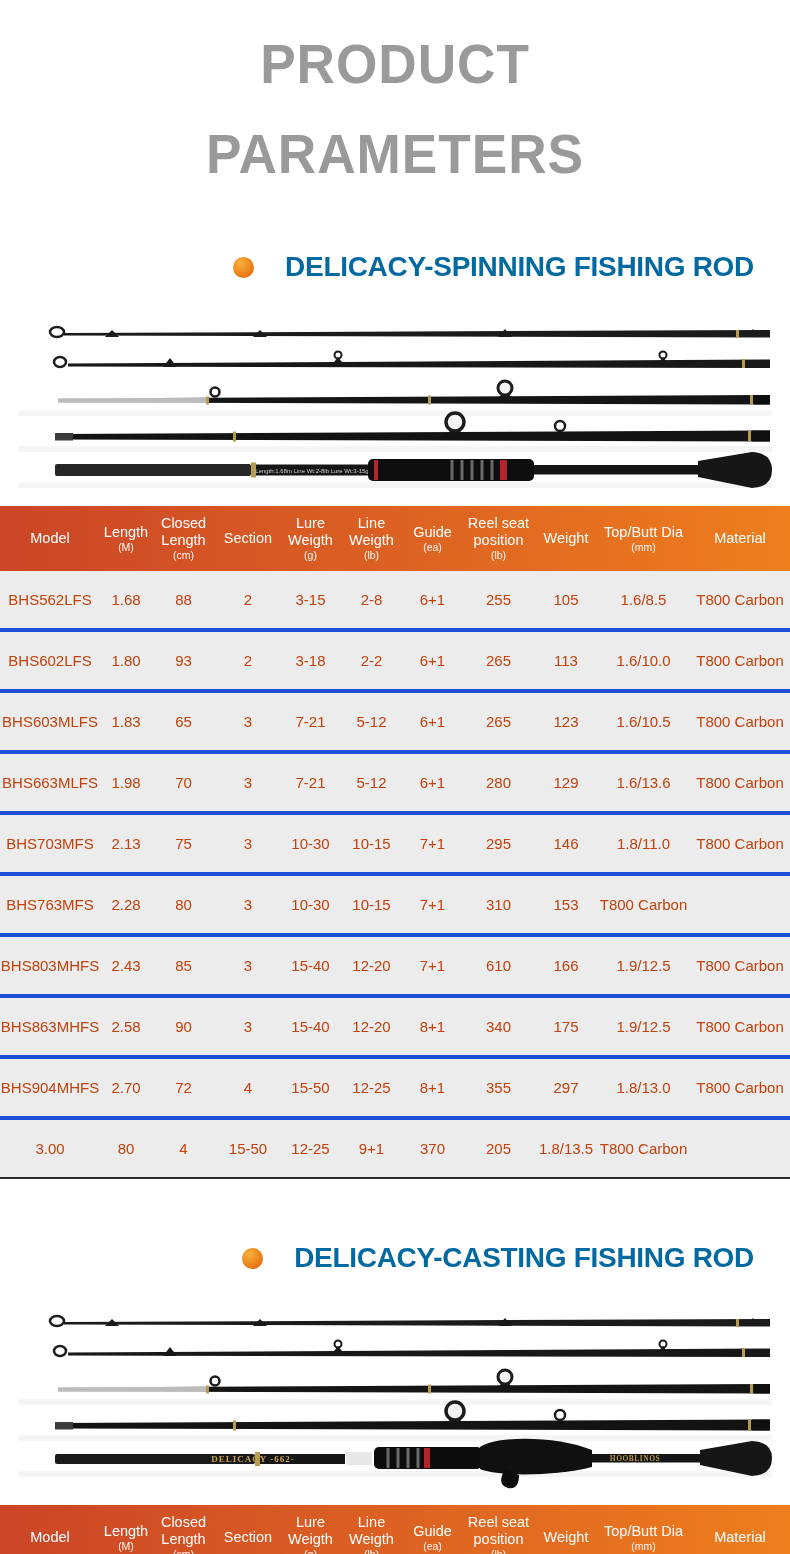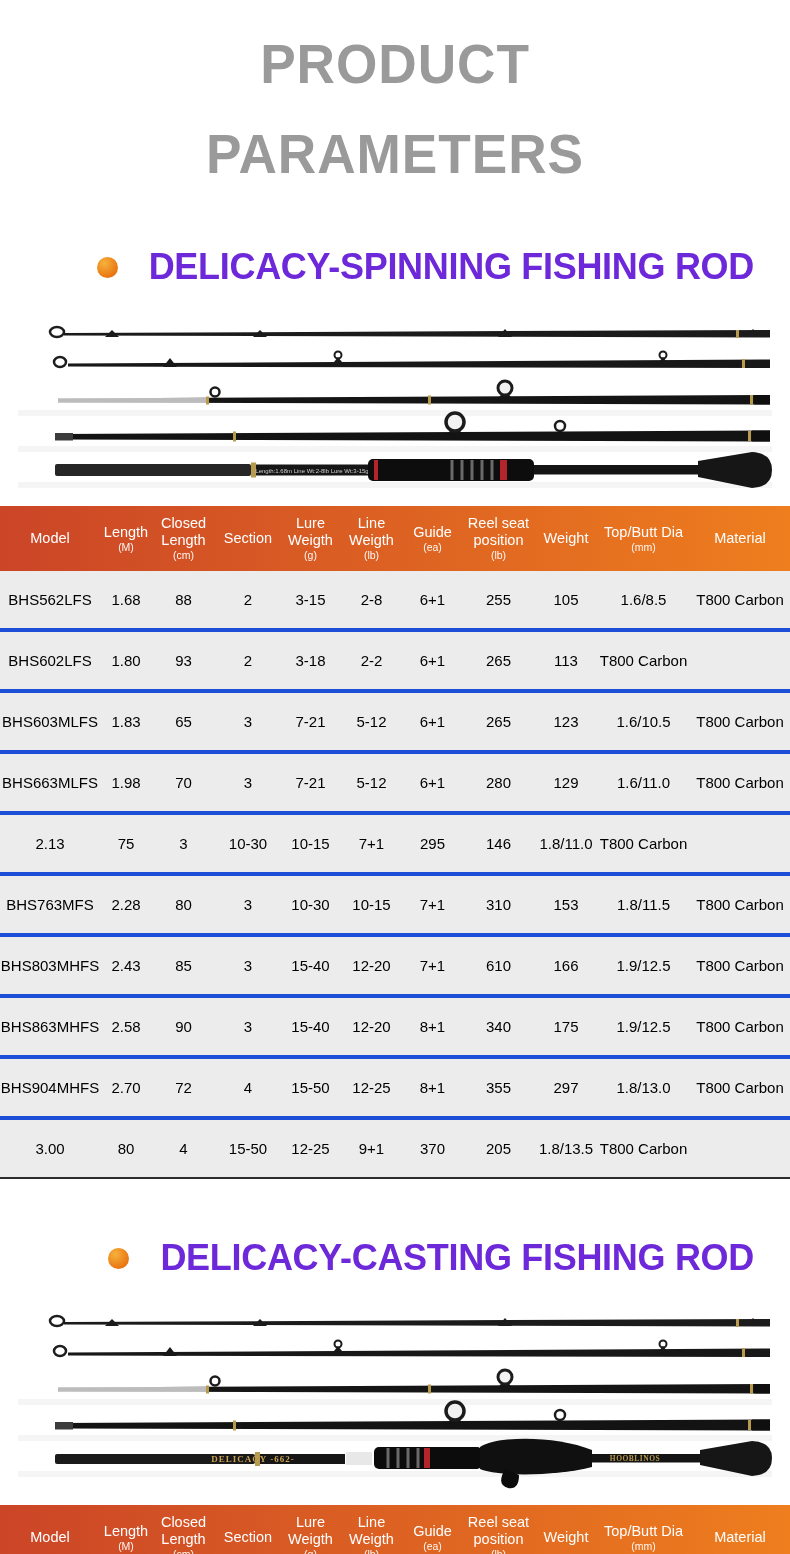--- a/index.html
+++ b/index.html
@@ -26,21 +26,21 @@
     gap:13px;padding-right:36px;height:30px;
   }
   .heading-spinning{margin-top:70px;}
   .heading-casting{margin-top:64px;}
   .dot{
     width:21px;height:21px;border-radius:50%;
     background:radial-gradient(circle at 35% 30%,#f6b23d,#e8720f 75%);
     flex:0 0 auto;
   }
   .heading-text{
-    font-size:36px;font-weight:700;color:#6d28d9;
+    font-size:28px;font-weight:700;color:#0369a1;
     letter-spacing:-.3px;white-space:nowrap;margin-left:18px;
   }
   
   .rod-svg{display:block;}
   .rod-spinning{margin-top:24px;}
   .rod-casting{margin-top:22px;}
   
   .param-table{width:790px;}
   .table-casting{margin-top:12px;}
   .thead,.tr{
@@ -52,21 +52,21 @@
     background:linear-gradient(90deg,#cb4527,#ee7e1e);
     color:#ffffff;
   }
   .th{
     display:flex;flex-direction:column;align-items:center;justify-content:center;
     text-align:center;padding:0 2px;box-sizing:border-box;
   }
   .th-label{font-size:14.5px;line-height:1.12;font-weight:400;}
   .th-unit{font-size:10.5px;line-height:1.2;margin-top:1px;opacity:.95;}
   .tr{
-    height:57px;background:#ececec;color:#000000;
+    height:57px;background:#ececec;color:#c2410c;
   }
   .tr+.tr{border-top:4px solid #1d4ed8;}
   .tbody{border-bottom:2px solid #2d2d2d;}
   .td{
     display:flex;align-items:center;justify-content:center;
     font-size:15px;text-align:center;padding:0 2px;box-sizing:border-box;
     white-space:nowrap;
   }
   .row-stub{height:22px;background:#ececec;}
 </style>
@@ -211,20 +211,21 @@
         <div class="tr">
           <div class="td">BHS602LFS</div>
           <div class="td">1.80</div>
           <div class="td">93</div>
           <div class="td">2</div>
           <div class="td">3-18</div>
           <div class="td">2-2</div>
           <div class="td">6+1</div>
           <div class="td">265</div>
           <div class="td">113</div>
+          <div class="td">1.6/10.0</div>
           <div class="td">T800 Carbon</div>
         </div>
         <div class="tr">
           <div class="td">BHS603MLFS</div>
           <div class="td">1.83</div>
           <div class="td">65</div>
           <div class="td">3</div>
           <div class="td">7-21</div>
           <div class="td">5-12</div>
           <div class="td">6+1</div>
@@ -236,24 +237,25 @@
         <div class="tr">
           <div class="td">BHS663MLFS</div>
           <div class="td">1.98</div>
           <div class="td">70</div>
           <div class="td">3</div>
           <div class="td">7-21</div>
           <div class="td">5-12</div>
           <div class="td">6+1</div>
           <div class="td">280</div>
           <div class="td">129</div>
-          <div class="td">1.6/11.0</div>
-          <div class="td">T800 Carbon</div>
-        </div>
-        <div class="tr">
+          <div class="td">1.6/13.6</div>
+          <div class="td">T800 Carbon</div>
+        </div>
+        <div class="tr">
+          <div class="td">BHS703MFS</div>
           <div class="td">2.13</div>
           <div class="td">75</div>
           <div class="td">3</div>
           <div class="td">10-30</div>
           <div class="td">10-15</div>
           <div class="td">7+1</div>
           <div class="td">295</div>
           <div class="td">146</div>
           <div class="td">1.8/11.0</div>
           <div class="td">T800 Carbon</div>
@@ -261,21 +263,20 @@
         <div class="tr">
           <div class="td">BHS763MFS</div>
           <div class="td">2.28</div>
           <div class="td">80</div>
           <div class="td">3</div>
           <div class="td">10-30</div>
           <div class="td">10-15</div>
           <div class="td">7+1</div>
           <div class="td">310</div>
           <div class="td">153</div>
-          <div class="td">1.8/11.5</div>
           <div class="td">T800 Carbon</div>
         </div>
         <div class="tr">
           <div class="td">BHS803MHFS</div>
           <div class="td">2.43</div>
           <div class="td">85</div>
           <div class="td">3</div>
           <div class="td">15-40</div>
           <div class="td">12-20</div>
           <div class="td">7+1</div>

